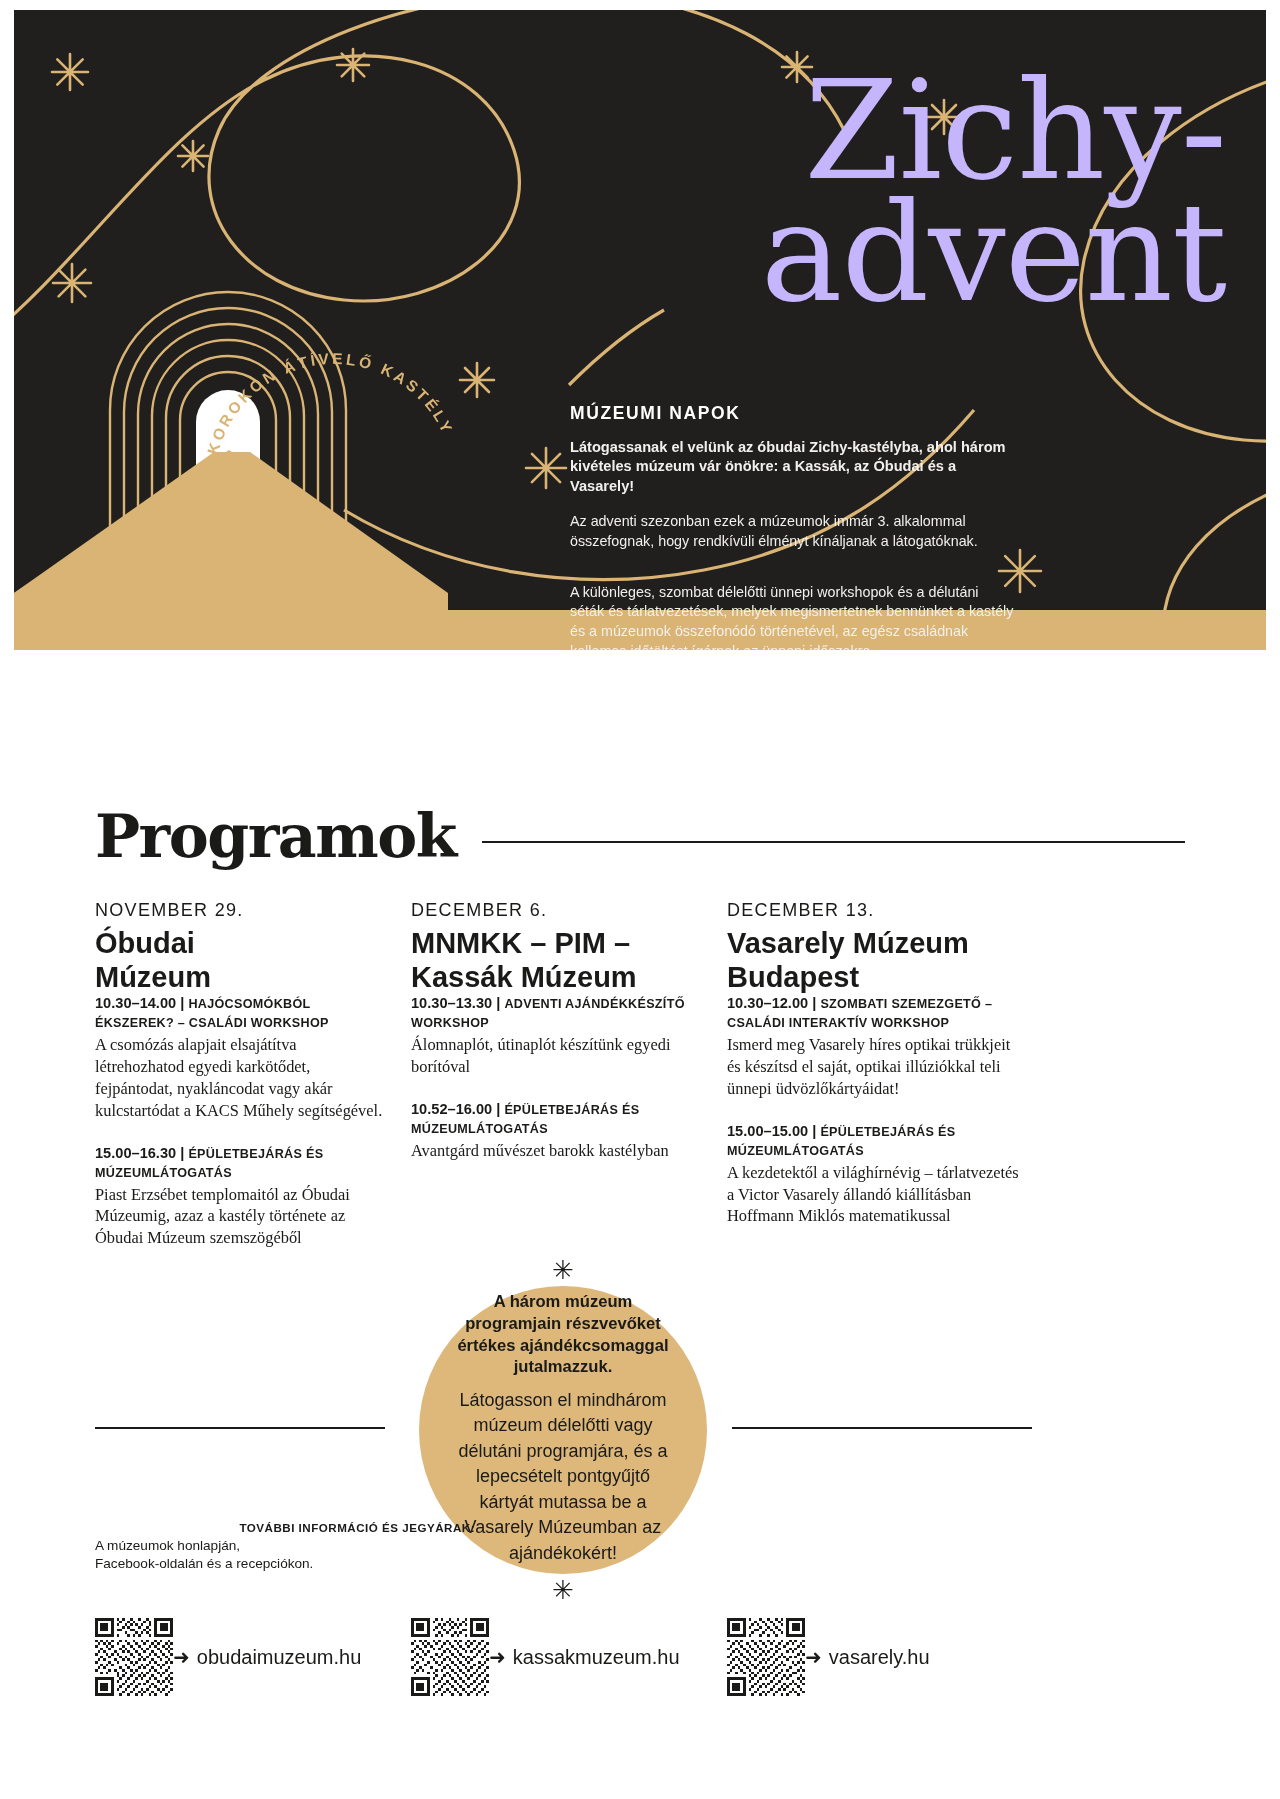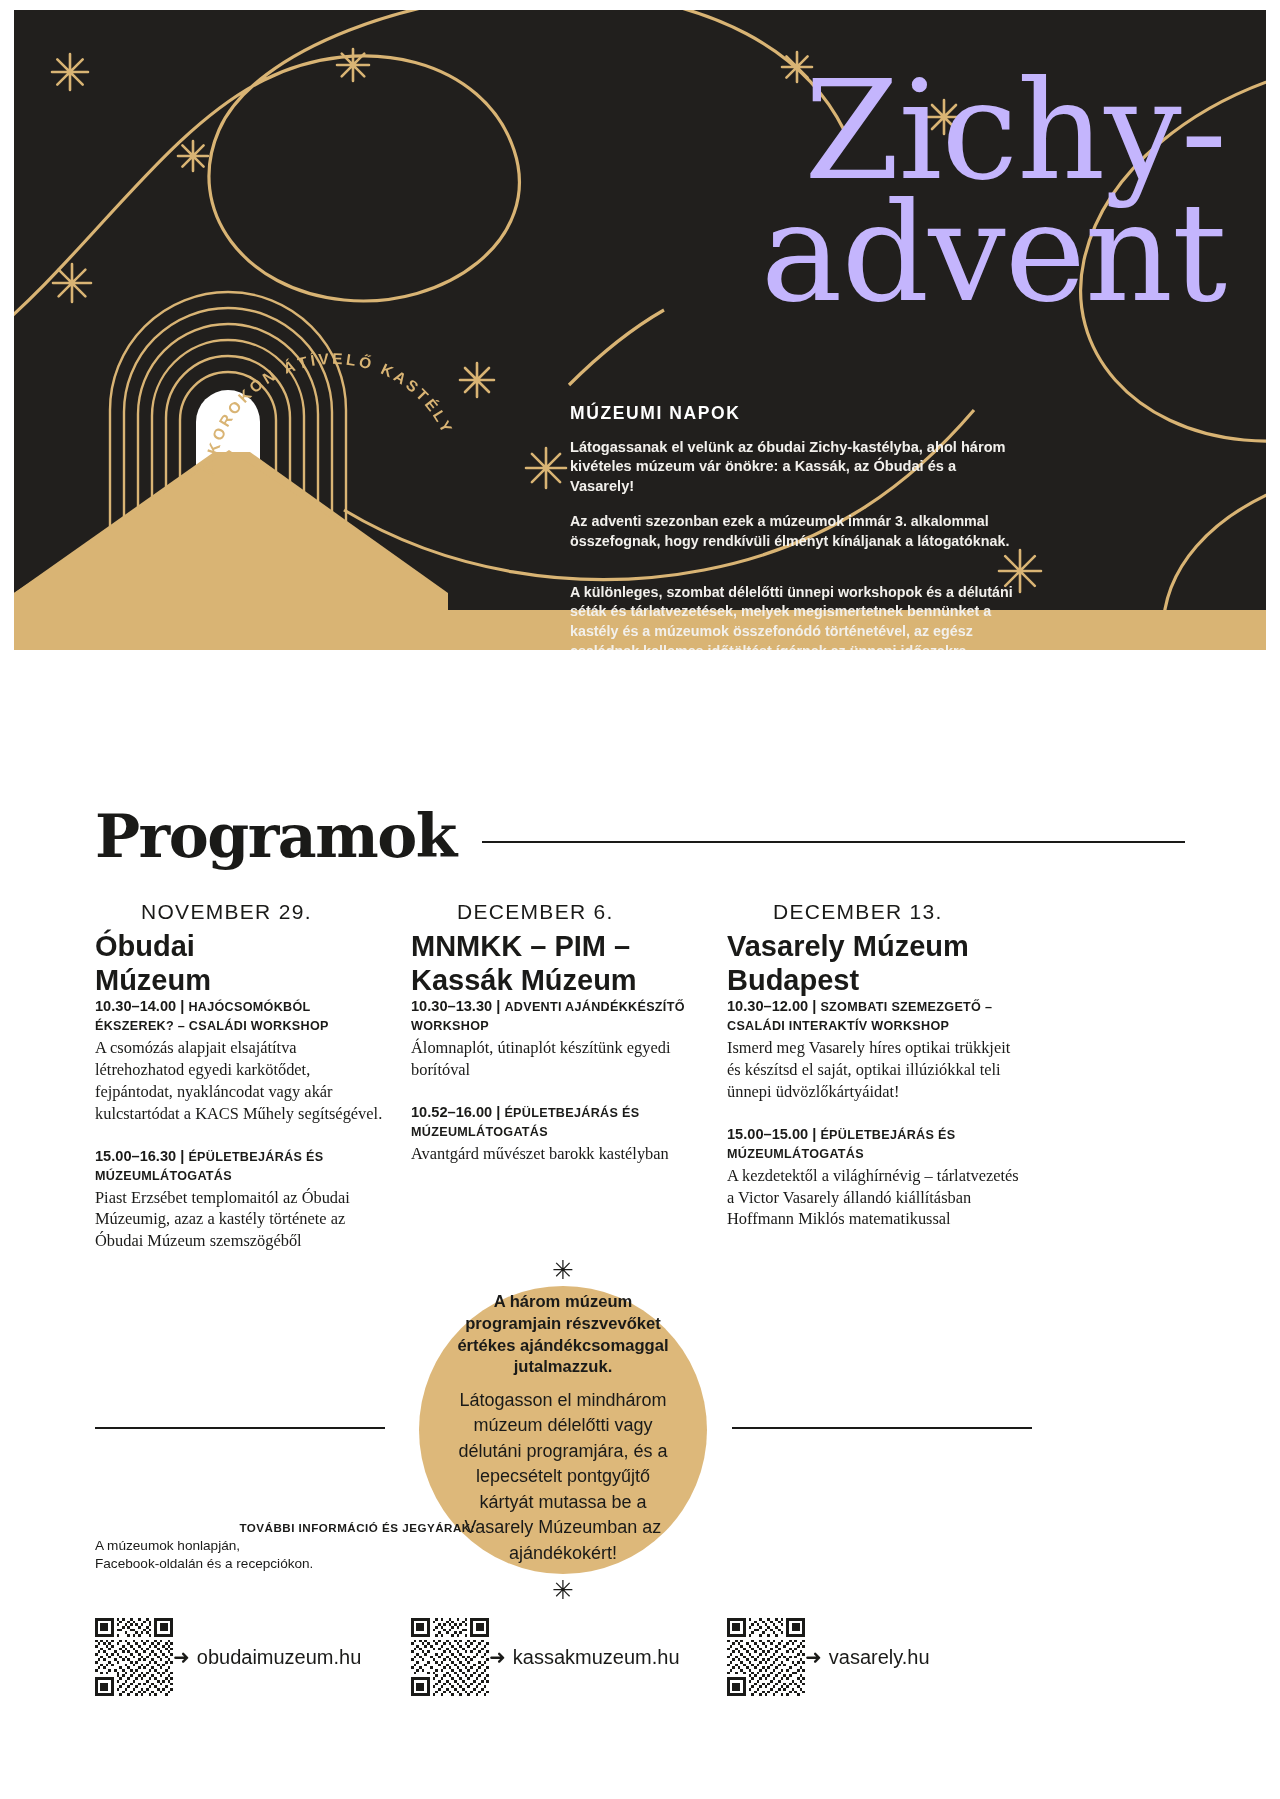--- a/index.html
+++ b/index.html
@@ -38,21 +38,21 @@
   .intro{
     position:absolute;left:556px;top:393px;width:446px;color:#ffffff;
   }
   .intro h2{
     margin:0 0 14px 0;font-size:17.5px;font-weight:700;letter-spacing:1.6px;
   }
   .intro .lead{
     margin:0 0 16px 0;font-size:14.6px;line-height:1.33;font-weight:700;
   }
   .intro p{
-    margin:0 0 16px 0;font-size:14.3px;line-height:1.38;font-weight:700;
+    margin:0 0 16px 0;font-size:14.3px;line-height:1.38;font-weight:400;
     color:#f2f0ec;
   }
   .intro p:last-child{margin-bottom:0;margin-top:31px;}
 
   
   .prog-head{
     position:absolute;left:95px;top:806px;width:1090px;
     display:flex;align-items:center;
   }
   .prog-head .pt{
@@ -66,21 +66,21 @@
 
   .cols{
     position:absolute;left:95px;top:900px;width:1092px;
     display:flex;gap:0;
   }
   .col{width:290px;margin-right:26px;}
   .col:last-child{margin-right:0;}
   .col.c2{width:290px;}
   .col.c3{width:300px;}
 
-  .date{font-size:21px;letter-spacing:1.3px;font-weight:400;margin-bottom:5px;margin-left:46px;}
+  .date{font-size:18px;letter-spacing:1.3px;font-weight:400;margin-bottom:5px;}
   .venue{font-size:29px;font-weight:700;line-height:1.18;}
 
   .ev{margin-bottom:22px;}
   .ev .t{
     font-size:14.6px;font-weight:700;line-height:1.3;margin-bottom:2px;
   }
   .ev .t .sc{font-size:12.6px;letter-spacing:0.3px;}
   .ev .d{font-size:16.4px;line-height:1.33;font-weight:400;font-family:Liberation Serif, serif;}
 
   

